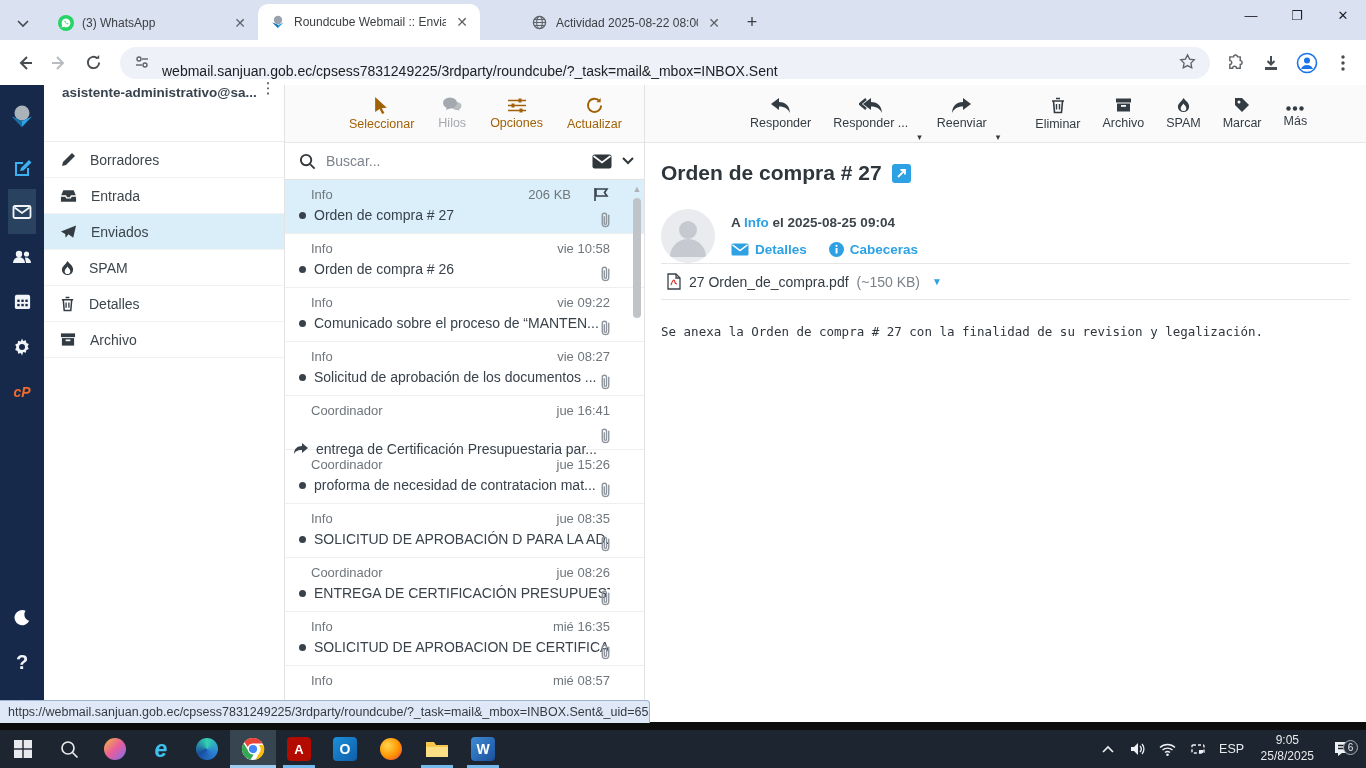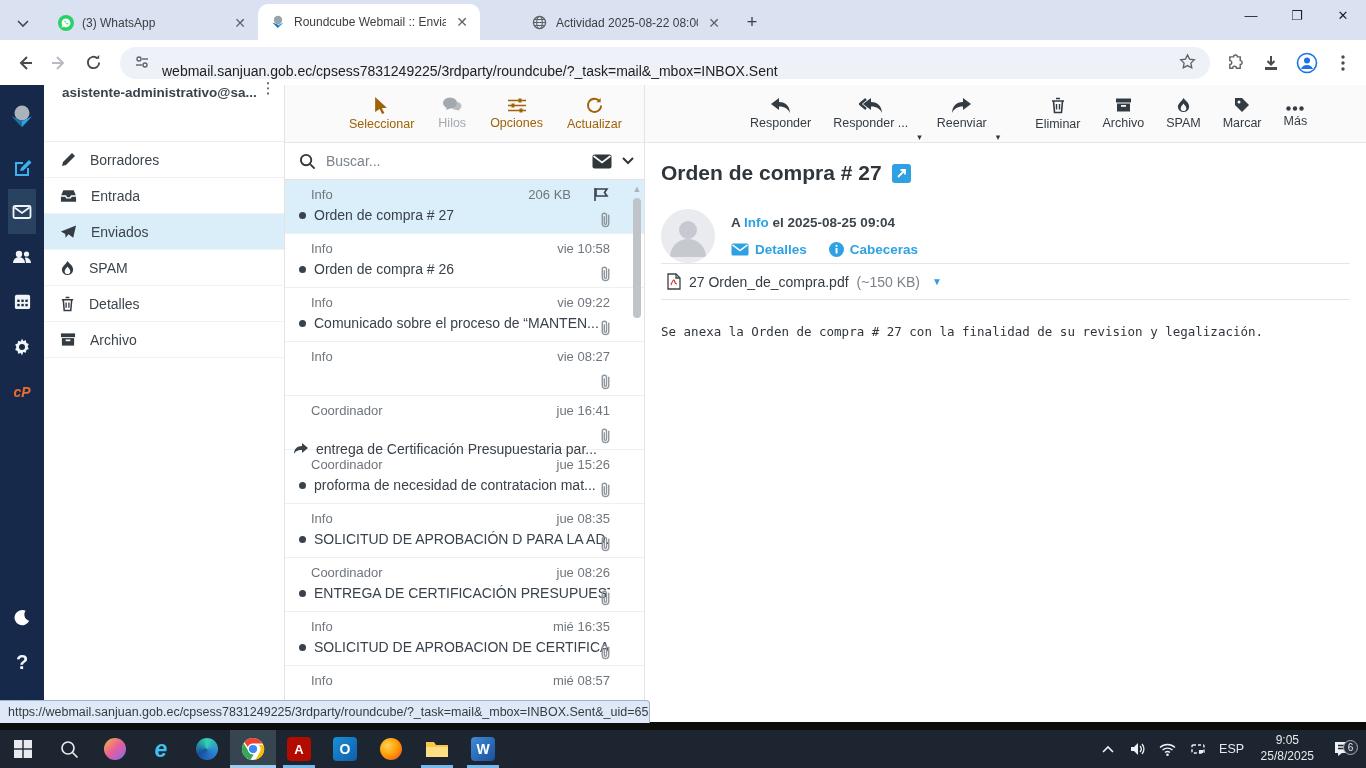--- a/index.html
+++ b/index.html
@@ -450,20 +450,24 @@
           <span class="clip"><svg width="13" height="17" viewBox="0 0 14 18">
                 <path d="M10.5 4v9a3.5 3.5 0 0 1-7 0V4.5a2.3 2.3 0 0 1 4.6 0V13a1.2 1.2 0 0 1-2.4 0V5.5" fill="none" stroke="currentColor" stroke-width="1.5"></path>
               </svg></span>
         </div>
 
         <div class="msg">
           <div class="l1">
               <span>Info</span>
               <span class="meta">vie 08:27</span>
             </div>
+          <div class="l2">
+              <span class="dot"></span>
+              <span class="subj">Solicitud de aprobación de los documentos ...</span>
+            </div>
           <span class="clip"><svg width="13" height="17" viewBox="0 0 14 18">
                 <path d="M10.5 4v9a3.5 3.5 0 0 1-7 0V4.5a2.3 2.3 0 0 1 4.6 0V13a1.2 1.2 0 0 1-2.4 0V5.5" fill="none" stroke="currentColor" stroke-width="1.5"></path>
               </svg></span>
         </div>
 
         <div class="msg">
           <div class="l1">
               <span>Coordinador</span>
               <span class="meta">jue 16:41</span>
             </div>

